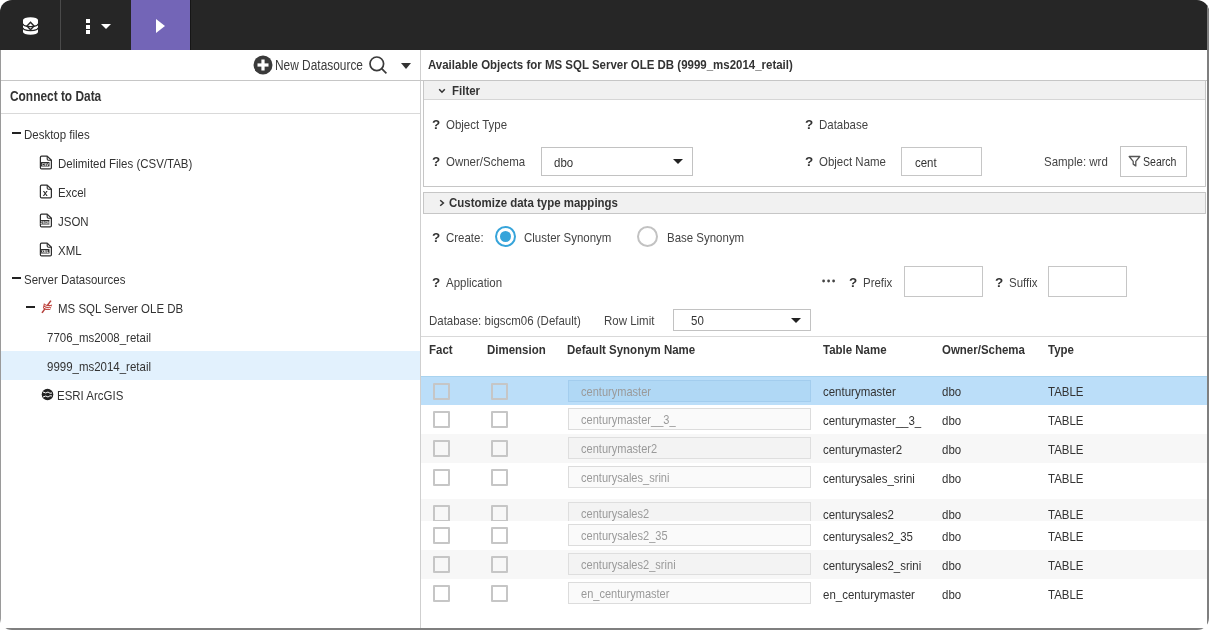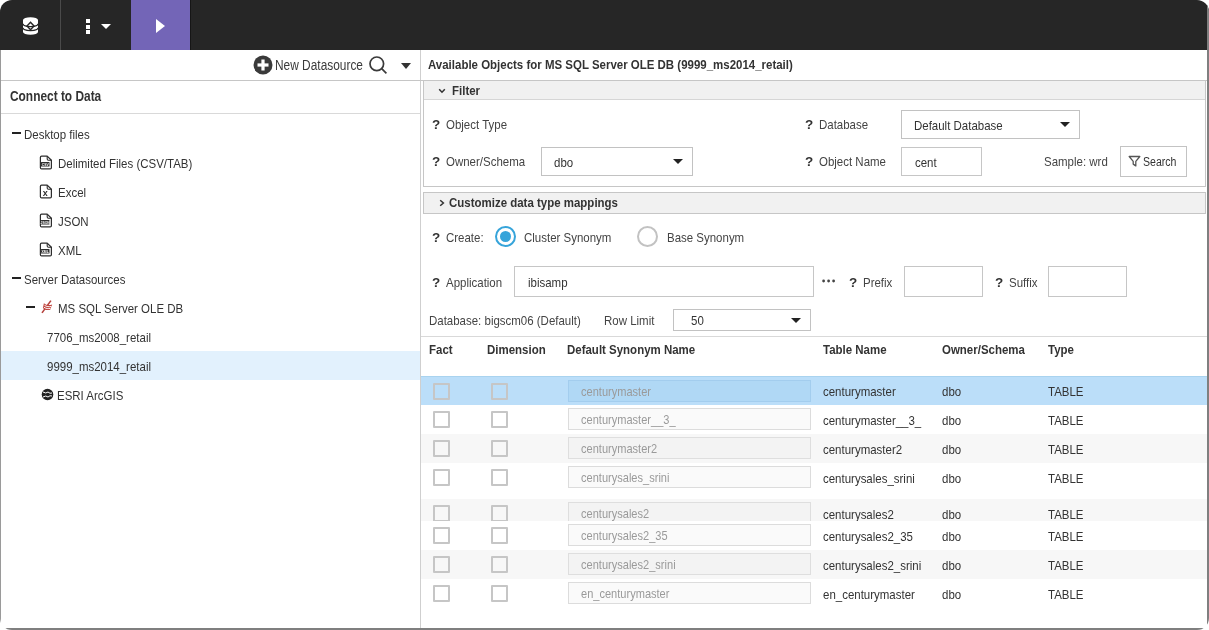--- a/index.html
+++ b/index.html
@@ -133,24 +133,20 @@
   <div class="abs" style="left:424px;top:81px;width:781px;height:19px;background:#f1f1f1;border-bottom:1px solid #d6d6d6;"></div>
   <svg class="abs" style="left:437.5px;top:88px;" width="8" height="6" viewBox="0 0 8 6">
     <path d="M1.2 1.2 L4 4.2 L6.8 1.2" fill="none" stroke="#333" stroke-width="1.5"></path>
   </svg>
   <div class="abs bold sx" style="left:452px;top:81px;height:19px;line-height:19px;font-size:13.5px;color:#333;">Filter</div>
 
   <div class="abs q" style="left:432px;top:117px;">?</div>
   <div class="abs lbl" style="left:446px;top:117px;">Object Type</div>
   <div class="abs q" style="left:805px;top:117px;">?</div>
   <div class="abs lbl" style="left:819px;top:117px;">Database</div>
-  <div class="sel" style="left:901px;top:110px;width:179px;height:29px;">
-      <span class="txt">Default Database</span>
-      <span class="caret" style="right:9px;"></span>
-    </div>
 
   <div class="abs q" style="left:432px;top:154px;">?</div>
   <div class="abs lbl" style="left:446px;top:154px;">Owner/Schema</div>
   <div class="sel" style="left:541px;top:147px;width:152px;height:29px;">
       <span class="txt">dbo</span>
       <span class="caret" style="right:9px;"></span>
     </div>
   <div class="abs q" style="left:805px;top:154px;">?</div>
   <div class="abs lbl" style="left:819px;top:154px;">Object Name</div>
   <div class="inp" style="left:901px;top:147px;width:81px;height:29px;">
@@ -173,23 +169,20 @@
   <div class="abs q" style="left:432px;top:230px;">?</div>
   <div class="abs lbl" style="left:446px;top:230px;">Create:</div>
   <div class="abs" style="left:495px;top:226px;width:21px;height:21px;border-radius:50%;border:2.5px solid #36a4da;background:#fff;"></div>
   <div class="abs" style="left:500px;top:231px;width:11px;height:11px;border-radius:50%;background:#36a4da;"></div>
   <div class="abs lbl" style="left:524px;top:230px;">Cluster Synonym</div>
   <div class="abs" style="left:637px;top:226px;width:21px;height:21px;border-radius:50%;border:2.5px solid #c2c2c2;background:#fff;"></div>
   <div class="abs lbl" style="left:667px;top:230px;">Base Synonym</div>
 
   <div class="abs q" style="left:432px;top:275px;">?</div>
   <div class="abs lbl" style="left:446px;top:275px;">Application</div>
-  <div class="inp" style="left:514px;top:266px;width:300px;height:31px;">
-      <span style="position:absolute;left:13px;top:50%;transform:translateY(-50%) scaleX(0.85);transform-origin:0 50%;font-size:13.5px;color:#333;">ibisamp</span>
-    </div>
   <svg class="abs" style="left:821px;top:277px;" width="16" height="8" viewBox="0 0 16 8">
       <circle cx="2.6" cy="4" r="1.4" fill="#444"></circle>
       <circle cx="7.6" cy="4" r="1.4" fill="#444"></circle>
       <circle cx="12.6" cy="4" r="1.4" fill="#444"></circle>
     </svg>
   <div class="abs q" style="left:849px;top:275px;">?</div>
   <div class="abs lbl" style="left:863px;top:275px;">Prefix</div>
   <div class="inp" style="left:904px;top:266px;width:79px;height:31px;"></div>
   <div class="abs q" style="left:995px;top:275px;">?</div>
   <div class="abs lbl" style="left:1009px;top:275px;">Suffix</div>

